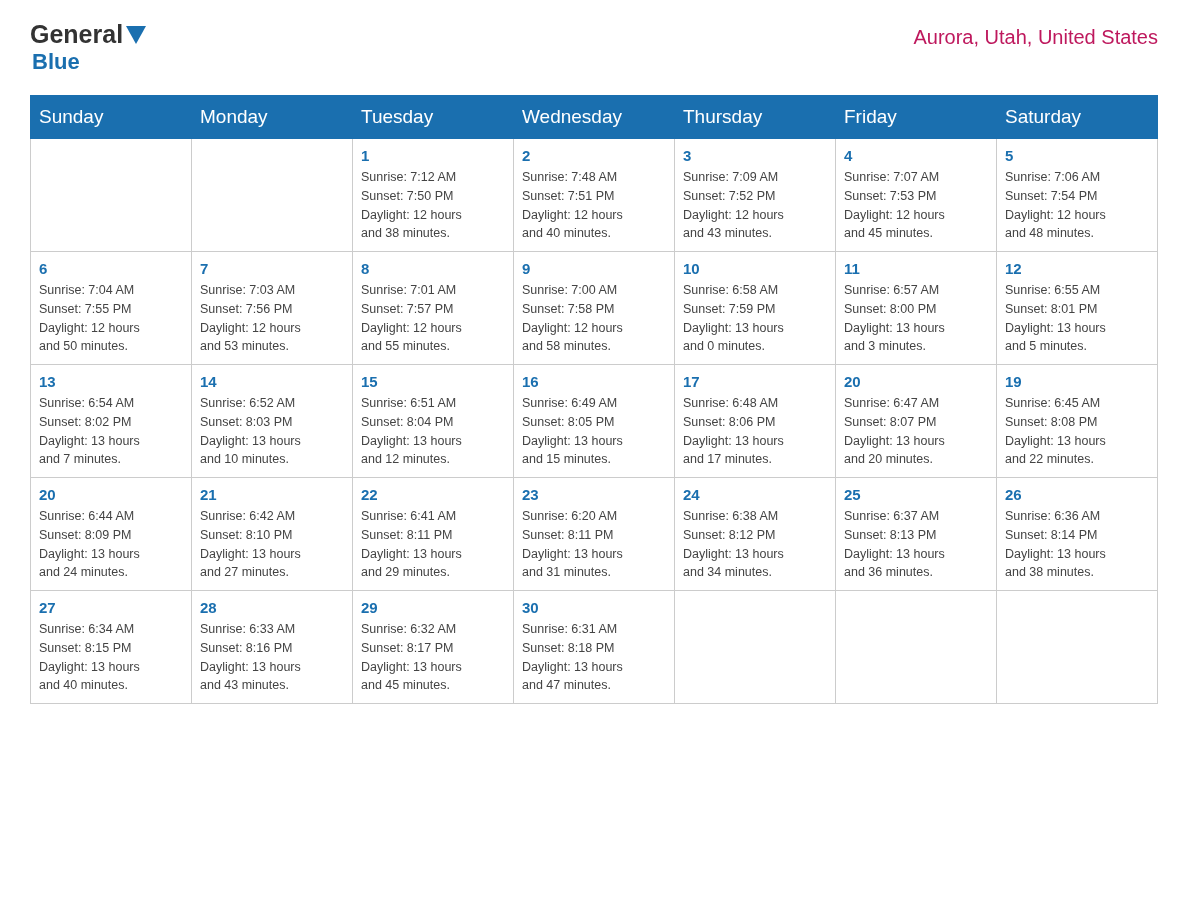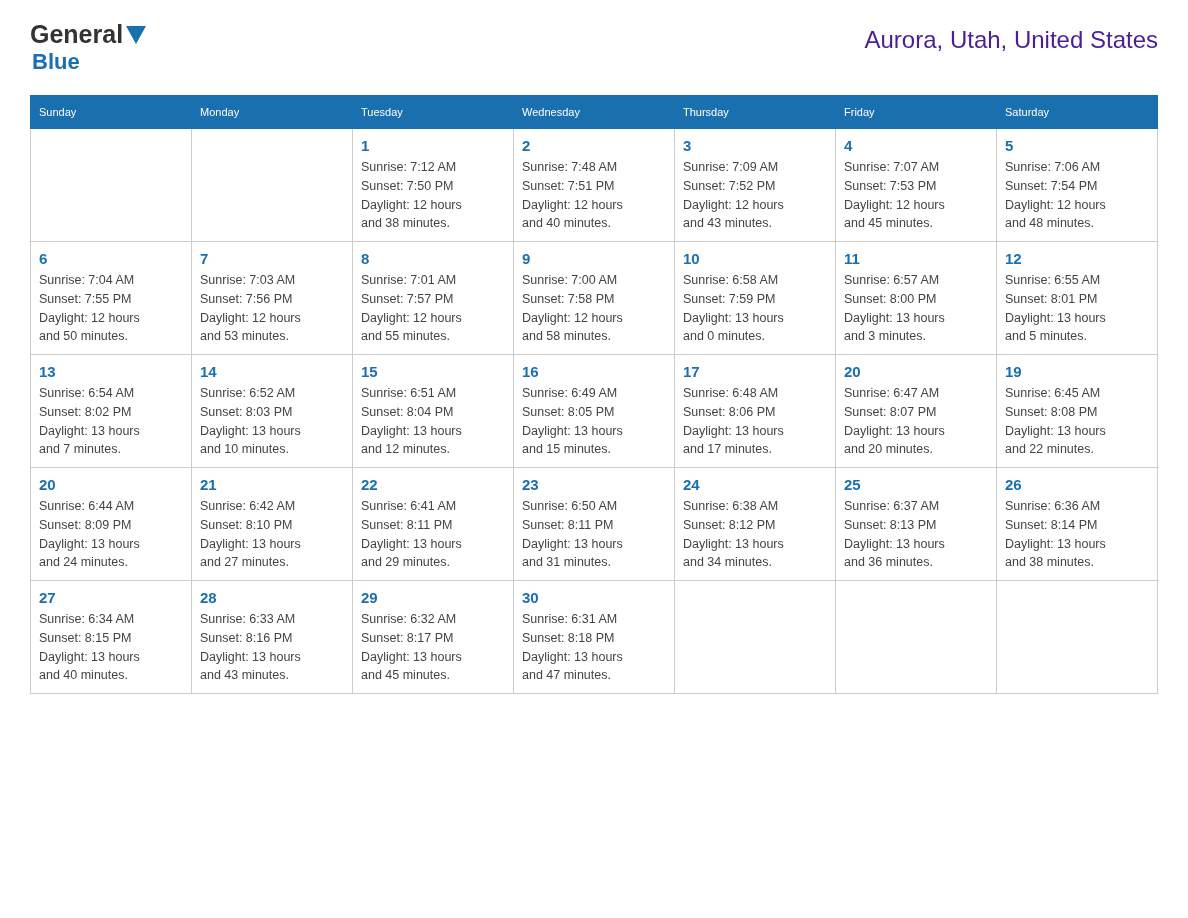--- a/index.html
+++ b/index.html
@@ -20,34 +20,34 @@
     .title-block {
       text-align: right;
     }
     .month-title {
       font-size: 52px;
       font-weight: normal;
       color: #333;
       line-height: 1.1;
     }
     .location-title {
-      font-size: 24px;
-      color: #4c1d95;
+      font-size: 20px;
+      color: #be185d;
       margin-top: 6px;
     }
     .calendar {
       width: 100%;
       border-collapse: collapse;
       border: 1px solid #999;
     }
     .calendar th {
       background: #1a6faf;
       color: #fff;
       padding: 10px 8px;
-      font-size: 11px;
+      font-size: 19px;
       font-weight: normal;
       text-align: left;
       border: 1px solid #1a6faf;
     }
     .calendar td {
       vertical-align: top;
       padding: 8px;
       border: 1px solid #ccc;
       width: 14.28%;
       height: 110px;
@@ -270,21 +270,21 @@
         </td>
         <td>
           <span class="day-number">22</span>
           <div class="day-info" style="white-space: pre-line;">Sunrise: 6:41 AM
 Sunset: 8:11 PM
 Daylight: 13 hours
 and 29 minutes.</div>
         </td>
         <td>
           <span class="day-number">23</span>
-          <div class="day-info" style="white-space: pre-line;">Sunrise: 6:50 AM
+          <div class="day-info" style="white-space: pre-line;">Sunrise: 6:20 AM
 Sunset: 8:11 PM
 Daylight: 13 hours
 and 31 minutes.</div>
         </td>
         <td>
           <span class="day-number">24</span>
           <div class="day-info" style="white-space: pre-line;">Sunrise: 6:38 AM
 Sunset: 8:12 PM
 Daylight: 13 hours
 and 34 minutes.</div>

